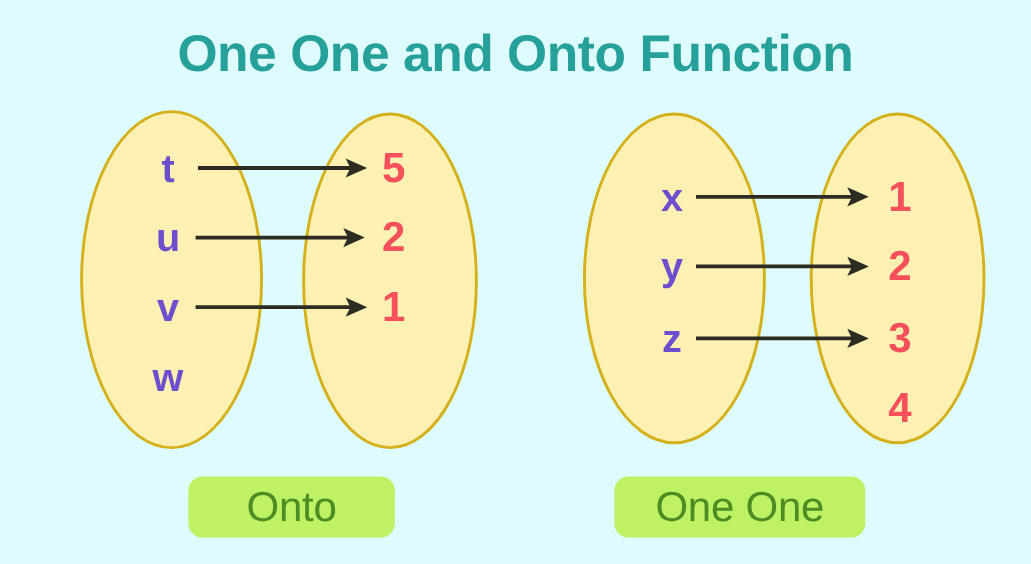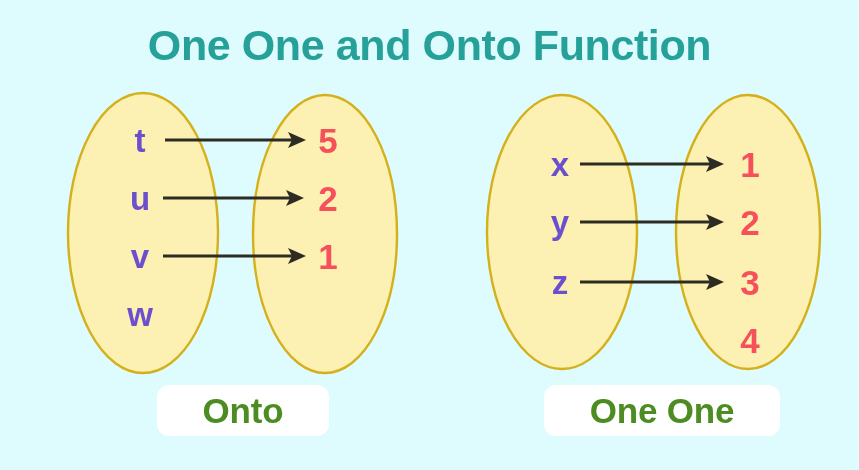--- a/index.html
+++ b/index.html
@@ -64,41 +64,42 @@
   .arrow-line {
     stroke: #2D2C22;
     stroke-width: 3.2;
     fill: none;
   }
   .arrow-head {
     fill: #2D2C22;
   }
   .badge {
     position: absolute;
-    background: #ffffff;
+    background: #bef264;
     border-radius: 12px;
     display: flex;
     align-items: center;
     justify-content: center;
     color: #4D8C22;
-    font-weight: bold;
+    font-weight: normal;
     font-size: 35px;
     font-family: "Liberation Sans", sans-serif;
     letter-spacing: -0.2px;
+    margin-top: 12px;
   }
   #badge-onto {
     left: 157px;
     top: 385px;
     width: 172px;
     height: 51px;
   }
   #badge-oneone {
-    left: 544px;
+    left: 512px;
     top: 385px;
-    width: 236px;
+    width: 209px;
     height: 51px;
   }
 </style>
 </head>
 <body>
 
 <div id="stage">
 
   <div id="title">One One and Onto Function</div>
 

